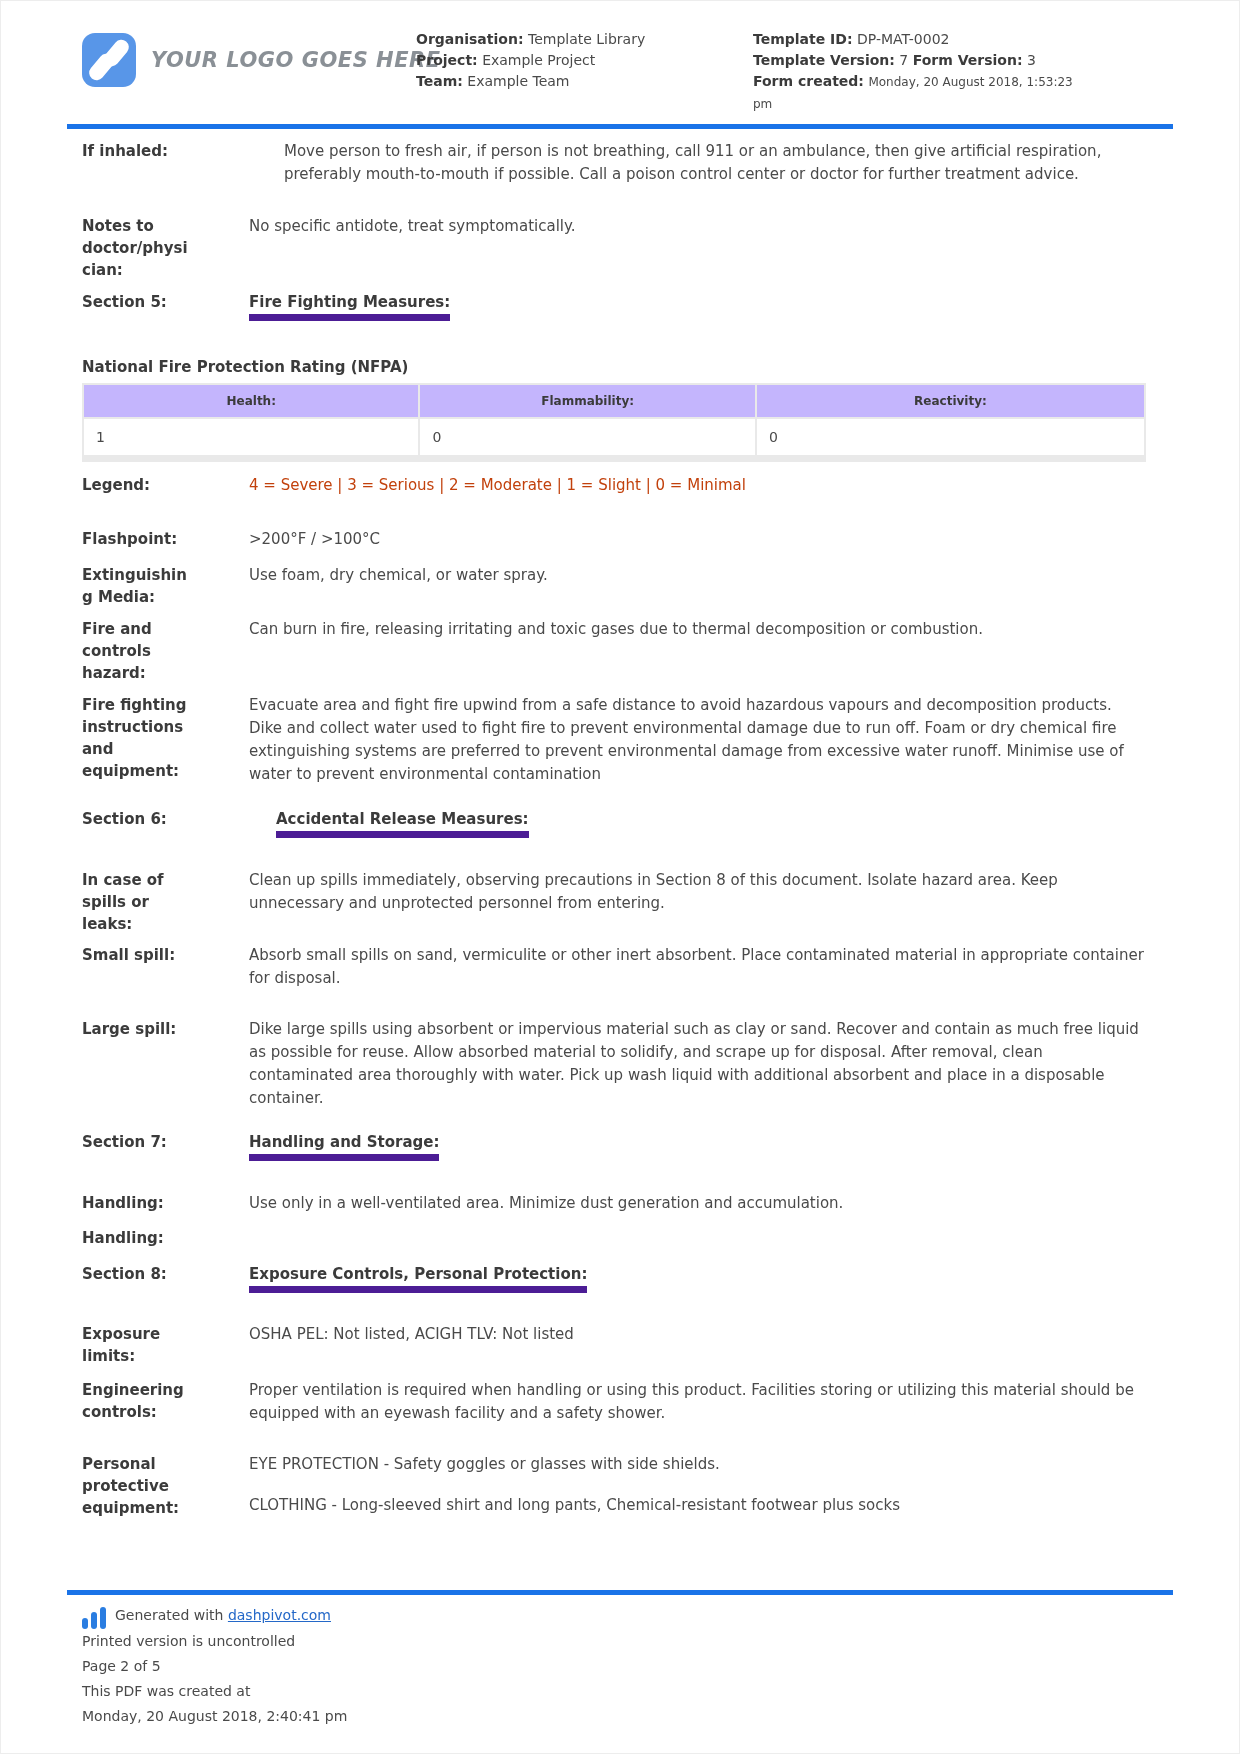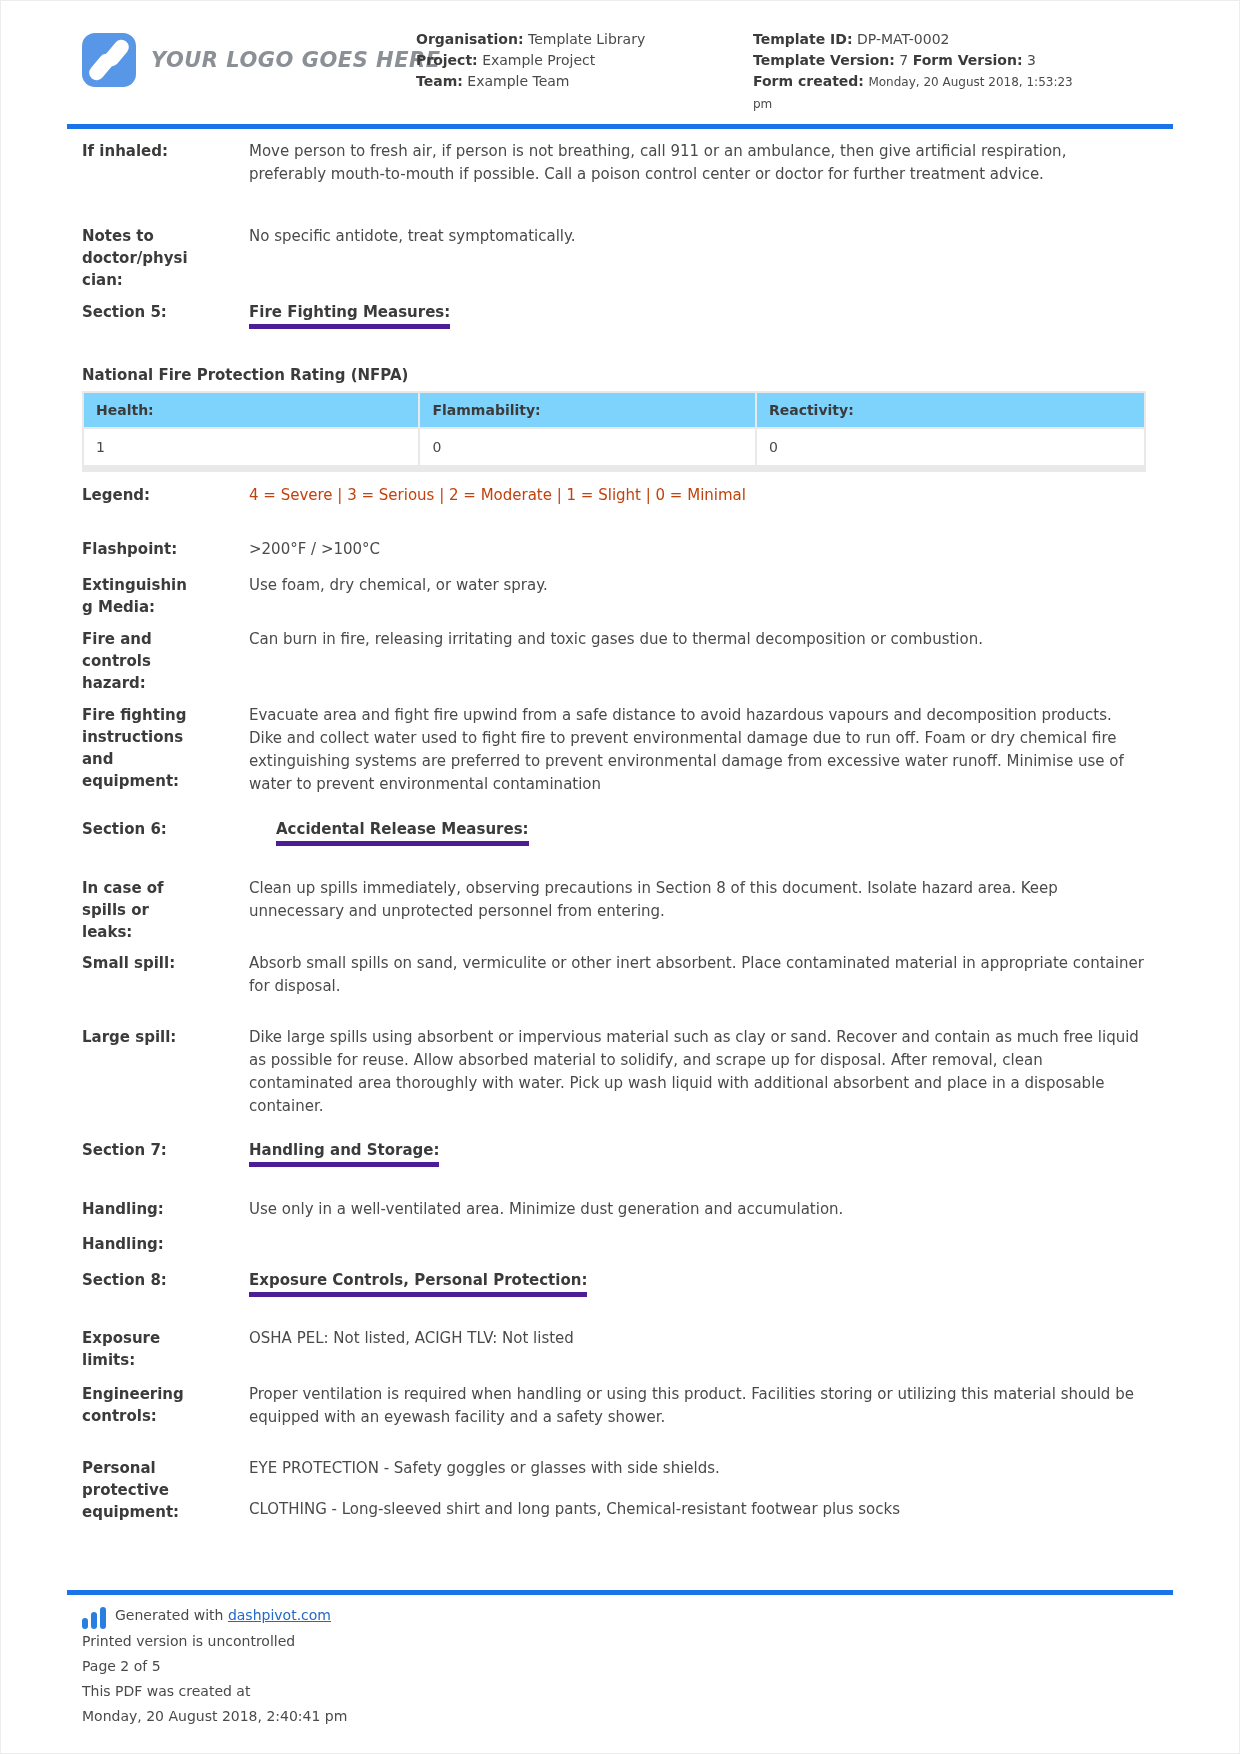--- a/index.html
+++ b/index.html
@@ -27,32 +27,32 @@
   .body{margin-top:11px;}
   .row{display:flex;}
   .row-label{
     width:112px;flex:none;margin-right:55px;
     font-size:15px;line-height:22px;font-weight:bold;color:#3b3b3b;
     overflow-wrap:break-word;word-break:break-word;
   }
   .row-value{flex:1;font-size:15px;line-height:23px;color:#4a4a4a;}
   .section-title{
     display:inline-block;font-weight:bold;color:#3b3b3b;
-    border-bottom:5px solid #4c1d95;padding-bottom:2px;line-height:20px;
+    border-bottom:7px solid #4c1d95;padding-bottom:2px;line-height:20px;
   }
   .bold-value{font-weight:normal;color:#c2410c;}
   .block-heading{font-size:15px;font-weight:bold;color:#3b3b3b;line-height:21px;}
   .para2{margin-top:18px;}
   
   .nfpa-table{
     width:100%;border-collapse:separate;border-spacing:2px;
     background:#e9e9e9;padding:0 0 5px 0;table-layout:fixed;
   }
   .nfpa-table th{
-    width:29.4%;background:#7dd3fc;text-align:left;font-size:14px;font-weight:bold;color:#3b3b3b;
+    width:29.4%;background:#c4b5fd;text-align:center;font-size:12px;font-weight:bold;color:#3b3b3b;
     padding:9px 12px;
   }
   .nfpa-table th:last-child{width:auto;}
   .nfpa-table td{
     background:#ffffff;font-size:14px;color:#4a4a4a;padding:10px 12px;
   }
   
   .footer{position:absolute;left:81px;right:93px;bottom:24px;}
   .footer-rule{height:5px;background:#1a73e8;margin:0 -27px 8px -15px;}
   .footer-cols{display:flex;font-size:14px;line-height:25px;color:#4a4a4a;flex-direction:column;}
@@ -85,21 +85,21 @@
     <div class="hdr-right">
       <div><b>Template ID:</b> <span>DP-MAT-0002</span></div>
       <div><b>Template Version:</b> <span>7</span> <b>Form Version:</b> <span>3</span></div>
       <div><b>Form created:</b> <span class="small-val">Monday, 20 August 2018, 1:53:23 pm</span></div>
     </div>
   </div>
   <div class="blue-line"></div>
 
   <div class="body">
 
-    <div class="row" style="margin-bottom:39px;">
+    <div class="row" style="margin-bottom:29px;gap:35px;">
       <div class="row-label">If inhaled:</div>
       <div class="row-value">Move person to fresh air, if person is not breathing, call 911 or an ambulance, then give artificial respiration, preferably mouth-to-mouth if possible. Call a poison control center or doctor for further treatment advice.</div>
     </div>
 
     <div class="row" style="margin-bottom:10px;">
       <div class="row-label">Notes to doctor/physician:</div>
       <div class="row-value">No specific antidote, treat symptomatically.</div>
     </div>
 
     <div class="row" style="margin-bottom:36px;">

